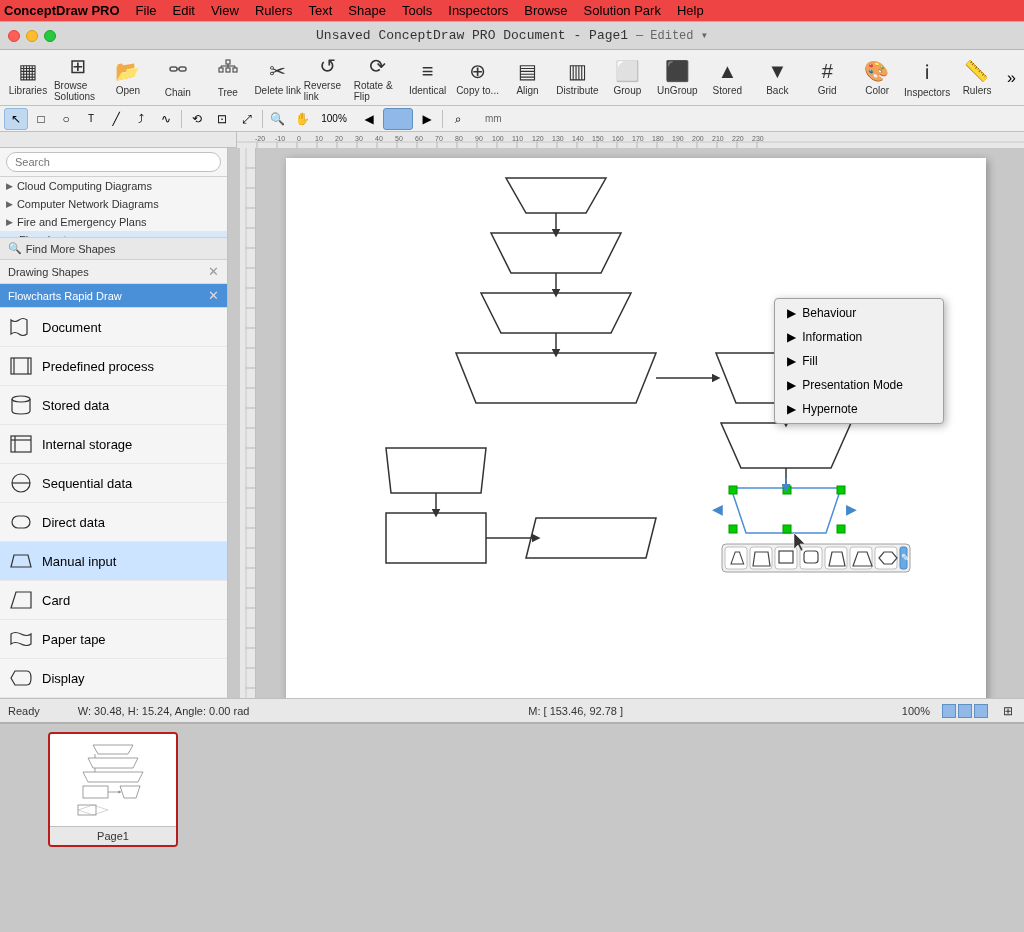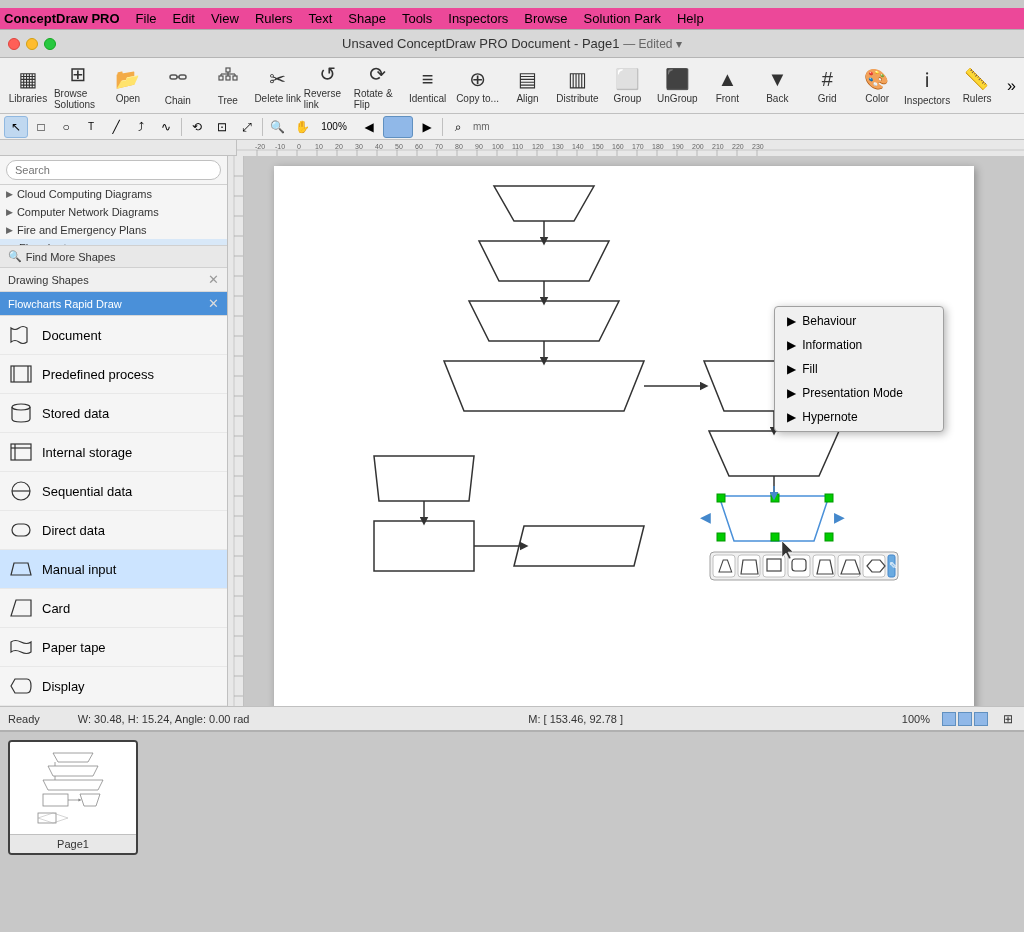--- a/index.html
+++ b/index.html
@@ -1,24 +1,24 @@
 <!DOCTYPE html>
 <html><head>
   <meta charset="utf-8">
   <style>
     * { box-sizing: border-box; margin: 0; padding: 0; }
     body { font-family: -apple-system, BlinkMacSystemFont, 'Helvetica Neue', Arial, sans-serif; font-size: 12px; background: #c8c8c8; overflow: hidden; width: 1024px; height: 932px; }
 
     
-    #menu-bar { background: #ec4899; border-bottom: 1px solid #b0b0b0; display: flex; align-items: center; height: 22px; padding: 0 4px; margin-top: 8px; }
+    #menu-bar { background: #ef4444; border-bottom: 1px solid #b0b0b0; display: flex; align-items: center; height: 22px; padding: 0 4px; }
     #menu-bar .app-name { font-weight: bold; font-size: 13px; margin-right: 8px; color: #000; }
     #menu-bar .menu-item { padding: 16px 8px; font-size: 13px; cursor: pointer; border-radius: 3px; }
 
     
-    #title-bar { background: #d8d8d8; border-bottom: 1px solid #b5b5b5; height: 28px; display: flex; align-items: center; justify-content: center; position: relative; }
+    #title-bar { background: #d8d8d8; border-bottom: 1px solid #b5b5b5; height: 28px; display: flex; align-items: center; justify-content: center; position: relative; font-family: Liberation Mono, monospace; }
     #title-bar .window-controls { position: absolute; left: 8px; display: flex; gap: 6px; }
     .traffic-light { width: 12px; height: 12px; border-radius: 50%; cursor: pointer; }
     .tl-red { background: #ff5f57; border: 1px solid #e0443e; }
     .tl-yellow { background: #febc2e; border: 1px solid #d4a012; }
     .tl-green { background: #28c840; border: 1px solid #14a821; }
     #title-bar .title { font-size: 13px; color: #333; }
     #title-bar .title span.edited { color: #666; font-size: 12px; }
 
     
     #toolbar { background: #f0f0f0; border-bottom: 1px solid #c0c0c0; height: 56px; display: flex; align-items: center; padding: 0 4px; gap: 2px; overflow: hidden; }
@@ -29,21 +29,21 @@
     
     #drawing-tools { background: #f0f0f0; border-bottom: 1px solid #c0c0c0; height: 26px; display: flex; align-items: center; padding: 0 4px; gap: 1px; }
     .dt-btn { width: 24px; height: 22px; display: flex; align-items: center; justify-content: center; cursor: pointer; border-radius: 3px; font-size: 12px; }
     .dt-btn.active { background: #c0d8f0; border: 1px solid #90b8e0; }
     .dt-separator { width: 1px; height: 18px; background: #c0c0c0; margin: 0 2px; }
 
     
     #top-ruler { background: #e8e8e8; height: 16px; margin-left: 237px; border-bottom: 1px solid #c0c0c0; display: flex; align-items: center; overflow: hidden; }
 
     
-    #main { display: flex; height: calc(932px - 22px - 28px - 56px - 26px - 16px - 24px - 130px); }
+    #main { display: flex; height: calc(932px - 22px - 28px - 56px - 26px - 16px - 24px - 130px); gap: 12px; }
 
     
     #sidebar { width: 228px; background: #f5f5f5; border-right: 1px solid #c0c0c0; display: flex; flex-direction: column; overflow: hidden; }
     #search-bar { padding: 4px 6px; border-bottom: 1px solid #d0d0d0; }
     #search-bar input { width: 100%; padding: 3px 8px; border: 1px solid #c0c0c0; border-radius: 10px; font-size: 11px; background: #fff; }
     #sidebar-content { overflow-y: auto; flex: 1; }
     .sidebar-section { cursor: pointer; }
     .sidebar-section-header { display: flex; align-items: center; padding: 3px 6px; font-size: 11px; color: #333; }
     .sidebar-arrow { font-size: 9px; margin-right: 4px; color: #666; }
     .find-more { display: flex; align-items: center; padding: 4px 8px; font-size: 11px; color: #333; background: #e8e8e8; border-top: 1px solid #d0d0d0; border-bottom: 1px solid #d0d0d0; cursor: pointer; gap: 4px; }
@@ -59,21 +59,21 @@
 
     
     #context-menu { position: absolute; top: 150px; right: 80px; background: #f0f0f0; border: 1px solid #a0a0a0; border-radius: 4px; box-shadow: 2px 2px 8px rgba(0,0,0,0.3); width: 170px; z-index: 100; padding: 2px 0; }
     .ctx-item { display: flex; align-items: center; padding: 5px 12px; font-size: 12px; cursor: pointer; gap: 6px; }
 
     
     #status-bar { background: #e8e8e8; border-top: 1px solid #c0c0c0; height: 24px; display: flex; align-items: center; padding: 10px 8px; font-size: 11px; color: #333; gap: 12px; }
 
     
     #page-tabs-area { background: #c8c8c8; height: 130px; border-top: 2px solid #b0b0b0; display: flex; padding: 8px; gap: 8px; }
-    .page-tab { width: 130px; height: 115px; background: #f0f0f0; border: 2px solid #404040; border-radius: 4px; display: flex; flex-direction: column; align-items: center; overflow: hidden; cursor: pointer; }
+    .page-tab { width: 130px; height: 115px; background: #f0f0f0; border: 2px solid #b91c1c; border-radius: 4px; display: flex; flex-direction: column; align-items: center; overflow: hidden; cursor: pointer; margin-left: 40px; }
     .page-tab-preview { flex: 1; width: 100%; background: #fff; display: flex; align-items: center; justify-content: center; }
     .page-tab-label { padding: 3px 6px; font-size: 11px; color: #333; background: #e8e8e8; width: 100%; text-align: center; border-top: 1px solid #c0c0c0; }
 
     
     #left-ruler { width: 16px; background: #e8e8e8; border-right: 1px solid #c0c0c0; font-size: 8px; color: #666; overflow: hidden; position: relative; }
   </style>
 </head>
 <body>
 
 <div id="menu-bar">
@@ -172,21 +172,21 @@
   <div class="toolbar-btn">
     <span class="tb-icon">⬜</span>
     <span>Group</span>
   </div>
   <div class="toolbar-btn">
     <span class="tb-icon">⬛</span>
     <span>UnGroup</span>
   </div>
   <div class="toolbar-btn">
     <span class="tb-icon">▲</span>
-    <span>Front</span>
+    <span>Stored</span>
   </div>
   <div class="toolbar-btn">
     <span class="tb-icon">▼</span>
     <span>Back</span>
   </div>
   <div class="toolbar-btn">
     <span class="tb-icon">#</span>
     <span>Grid</span>
   </div>
   <div class="toolbar-btn">
@@ -220,21 +220,21 @@
   <div class="dt-btn">🔍</div>
   <div class="dt-btn">✋</div>
   <div class="dt-btn" style="width:36px;font-size:10px">100%</div>
   <div style="margin-left:4px;display:flex;gap:2px;">
     <div class="dt-btn">◀</div>
     <div class="dt-btn" style="width:30px;background:#90b8e8;border:1px solid #6090c0;"></div>
     <div class="dt-btn">▶</div>
   </div>
   <div class="dt-separator"></div>
   <div class="dt-btn">⌕</div>
-  <div style="margin-left:2px;display:flex;align-items:center;font-size:10px;color:#666;">mm</div>
+  <div style="margin-left:14px;display:flex;align-items:center;font-size:10px;color:#666;">mm</div>
 </div>
 
 <div style="display:flex; height:16px; background:#e8e8e8; border-bottom:1px solid #c0c0c0;">
   <div style="width:237px; border-right:1px solid #c0c0c0;"></div>
   <div id="top-ruler" style="flex:1; margin-left:0; border-bottom:none;">
     <svg width="800" height="16" style="display:block;">
       <rect width="800" height="16" fill="#e8e8e8"></rect>
       <g fill="#666" font-size="8">
         <line x1="0" y1="10" x2="800" y2="10" stroke="#aaa" stroke-width="0.5"></line>
 

